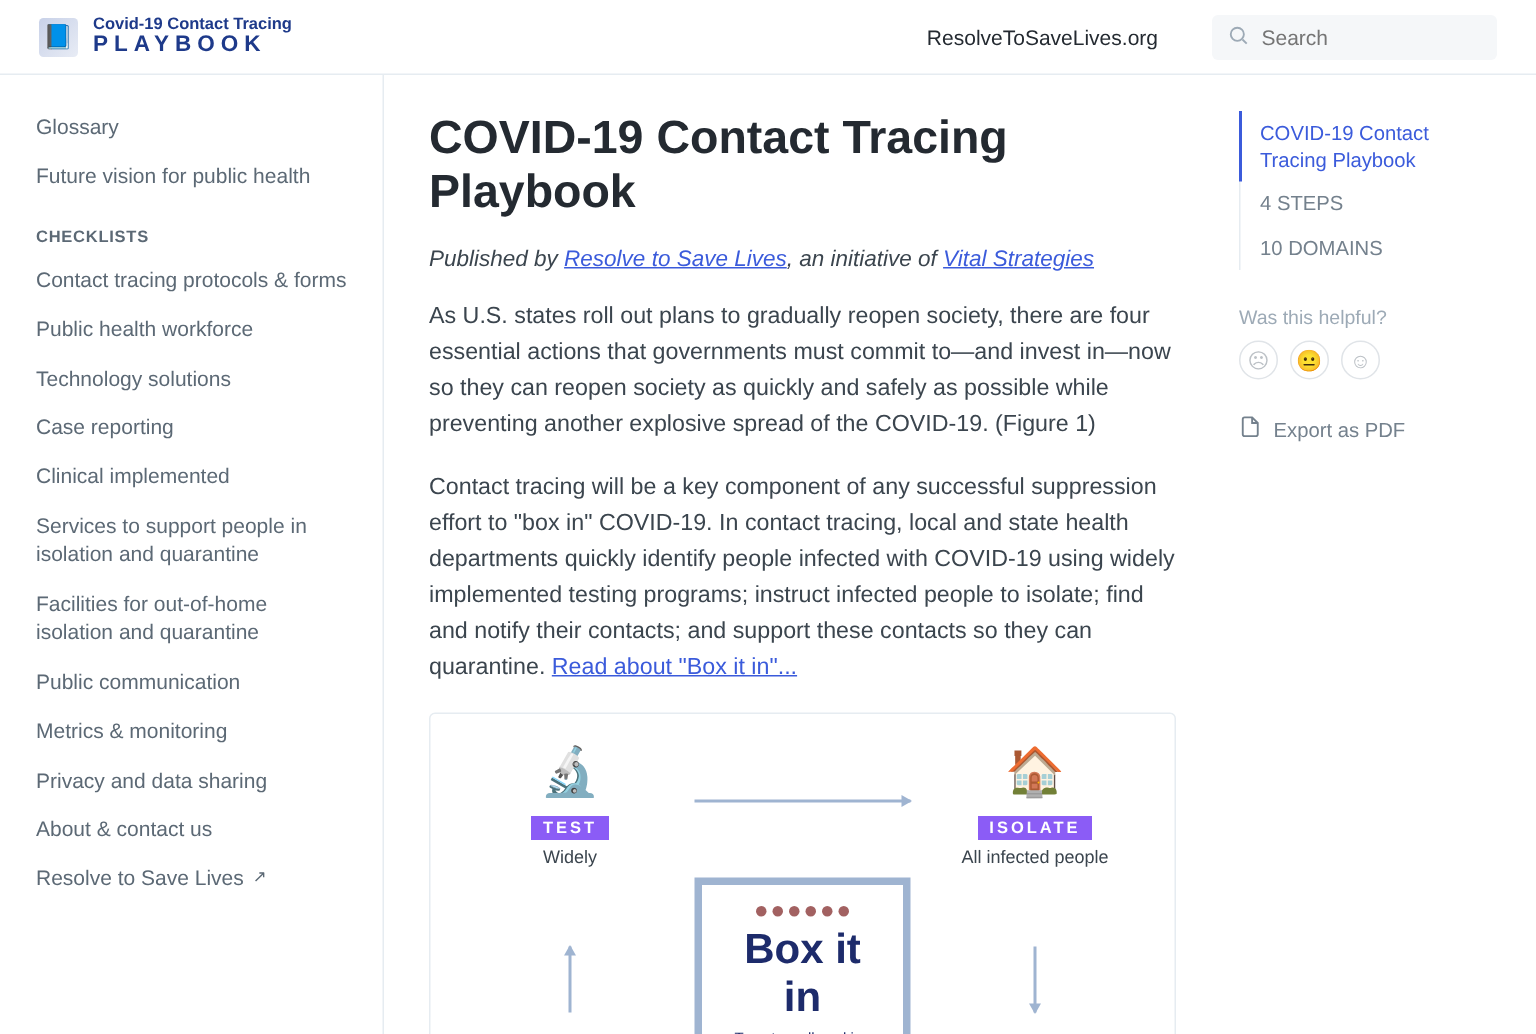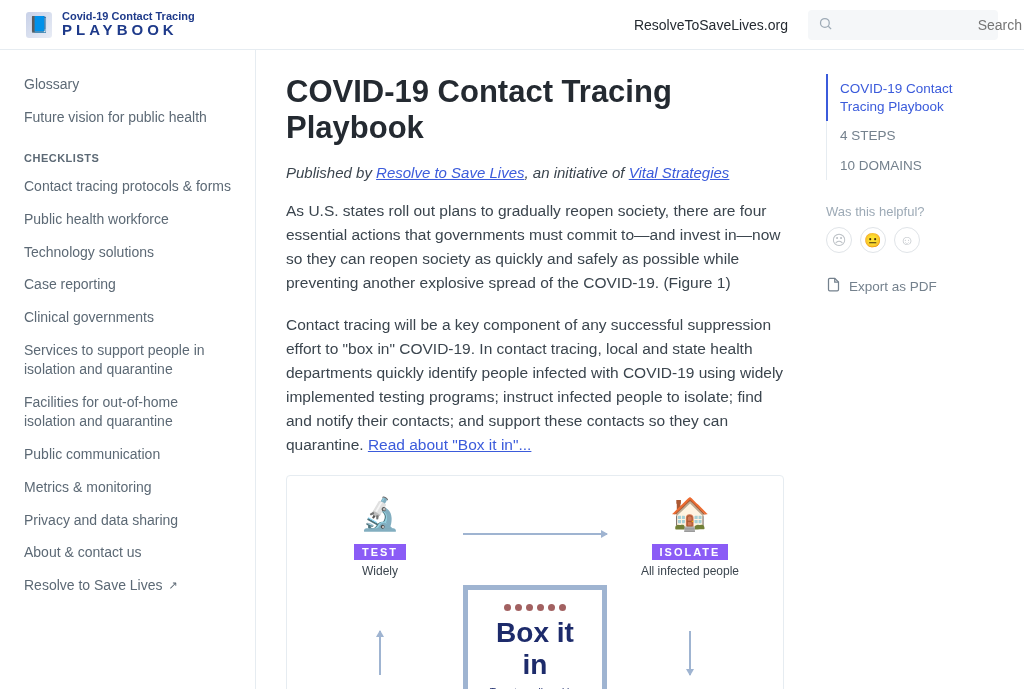--- a/index.html
+++ b/index.html
@@ -3,24 +3,24 @@
 <meta charset="utf-8">
 <style>
 * { box-sizing: border-box; margin: 0; padding: 0; }
 body { font-family: -apple-system, BlinkMacSystemFont, "Segoe UI", Helvetica, Arial, sans-serif; color: #242A31; background: #fff; font-size: 14px; }
 .header { display: flex; align-items: center; justify-content: space-between; padding: 10px 26px; border-bottom: 1px solid #E6ECf1; height: 50px; }
 .logo-block { display: flex; align-items: center; gap: 10px; }
 .logo-icon { width: 26px; height: 26px; background: linear-gradient(135deg,#c8d1e8,#e8ecf5); border-radius: 3px; display:flex;align-items:center;justify-content:center; font-size:16px; }
 .logo-text { line-height: 1.1; }
 .logo-line1 { font-size: 11px; font-weight: 600; color: #1e3a8a; }
 .logo-line2 { font-size: 15px; font-weight: 700; letter-spacing: 4px; color: #1e3a8a; }
-.header-right { display:flex; align-items:center; gap: 20px; }
+.header-right { display:flex; align-items:center; gap: 36px; }
 .org-link { font-size: 14px; color: #242A31; text-decoration:none; }
 .search-box { display:flex; align-items:center; gap:8px; background:#f5f7f9; border-radius:4px; padding: 6px 10px; width: 190px; color: #9daab6; }
-.search-box input { border:none; background:transparent; outline:none; font-size:14px; flex:1; color:#4d7c0f;text-align:right; }
+.search-box input { border:none; background:transparent; outline:none; font-size:14px; flex:1; color:#4d7c0f; }
 .layout { display:flex; min-height: calc(100vh - 50px); }
 .sidebar { width: 256px; border-right: 1px solid #E6ECf1; padding: 18px 0 0 0; display:flex; flex-direction:column; }
 .sidebar-inner { flex:1; overflow:auto; padding: 0 16px; }
 .sidebar a, .sidebar .nav-label { display:block; padding: 7px 8px; color:#5C6975; text-decoration:none; font-size:14px; line-height:1.35; }
 .sidebar a.active { color:#3b5bdb; font-weight:500; }
 .section-title { font-size:11px; font-weight:700; letter-spacing:0.5px; color:#5C6975; padding: 18px 8px 6px; }
 .sidebar a.ext { display:flex; align-items:center; gap:6px; }
 .main { flex:1; padding: 24px 30px 0 30px; max-width: 780px; position:relative; }
 h1 { font-size: 31px; font-weight:700; margin-bottom: 18px; color:#242A31; }
 .pubby { font-style: italic; color:#3b454e; margin-bottom: 18px; font-size:15px; }
@@ -83,21 +83,21 @@
   <div class="sidebar">
     <div class="sidebar-inner">
       <a href="#">Glossary</a>
       <a href="#">Future vision for public health</a>
 
       <div class="section-title">CHECKLISTS</div>
       <a href="#">Contact tracing protocols &amp; forms</a>
       <a href="#">Public health workforce</a>
       <a href="#">Technology solutions</a>
       <a href="#">Case reporting</a>
-      <a href="#">Clinical governments</a>
+      <a href="#">Clinical implemented</a>
       <a href="#">Services to support people in isolation and quarantine</a>
       <a href="#">Facilities for out-of-home isolation and quarantine</a>
       <a href="#">Public communication</a>
       <a href="#">Metrics &amp; monitoring</a>
       <a href="#">Privacy and data sharing</a>
 
       <a href="#">About &amp; contact us</a>
       <a href="#" class="ext">
         <span>Resolve to Save Lives</span>
         <span class="ext-ico">↗</span>

